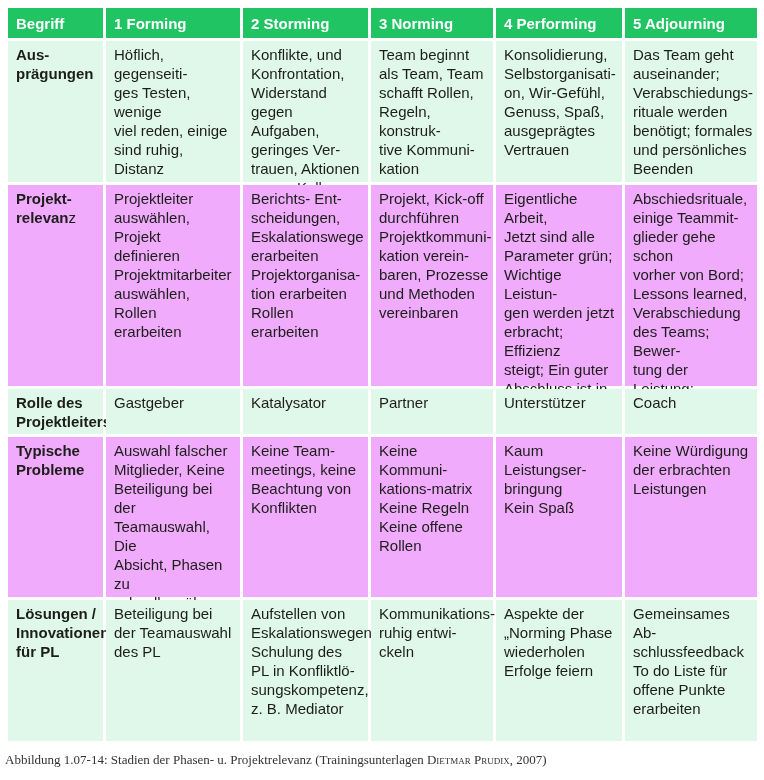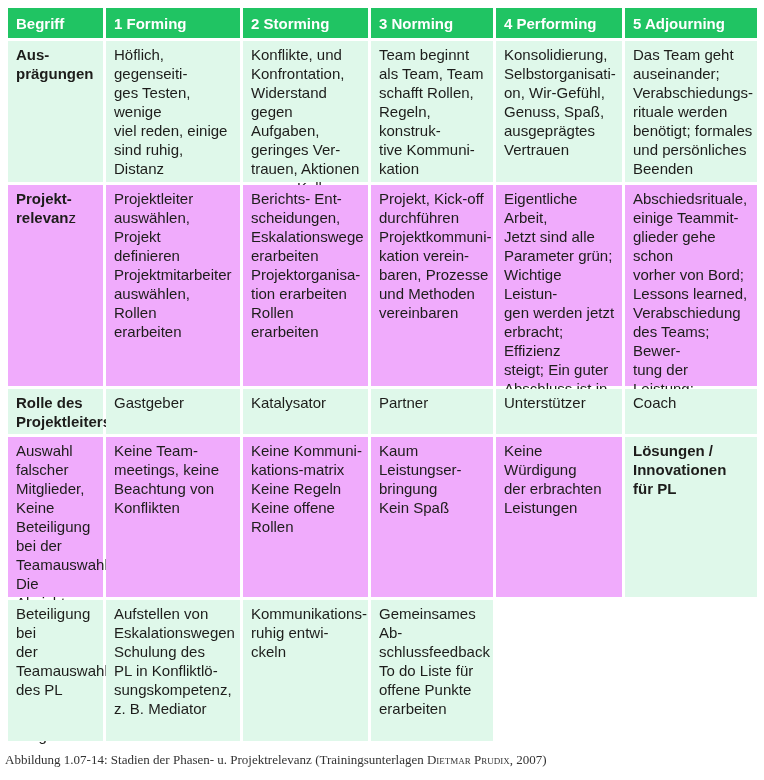--- a/index.html
+++ b/index.html
@@ -144,20 +144,22 @@
 die Zukunft</div>
 
     <div class="cell light label"><span class="lbl-main">Rolle des
 Projektleiters</span><span class="lbl-suffix"></span></div>
     <div class="cell light">Gastgeber</div>
     <div class="cell light">Katalysator</div>
     <div class="cell light">Partner</div>
     <div class="cell light">Unterstützer</div>
     <div class="cell light">Coach</div>
 
+    <div class="cell dark label"><span class="lbl-main">Typische
+Probleme</span><span class="lbl-suffix"></span></div>
     <div class="cell dark">Auswahl falscher
 Mitglieder, Keine
 Beteiligung bei der
 Teamauswahl, Die
 Absicht, Phasen zu
 schnell zu über-
 springen, Keine
 klaren Vorgaben</div>
     <div class="cell dark">Keine Team-
 meetings, keine
@@ -183,20 +185,24 @@
 des PL</div>
     <div class="cell light">Aufstellen von
 Eskalationswegen
 Schulung des
 PL in Konfliktlö-
 sungskompetenz,
 z. B. Mediator</div>
     <div class="cell light">Kommunikations-
 ruhig entwi-
 ckeln</div>
+    <div class="cell light">Aspekte der
+„Norming Phase
+wiederholen
+Erfolge feiern</div>
     <div class="cell light">Gemeinsames Ab-
 schlussfeedback
 To do Liste für
 offene Punkte
 erarbeiten</div>
 
   </div>
 
   <div class="caption"><span>Abbildung 1.07-14: Stadien der Phasen- u. Projektrelevanz (Trainingsunterlagen </span><span class="smallcaps">Dietmar Prudix</span><span>, 2007)</span></div>
 </div>

